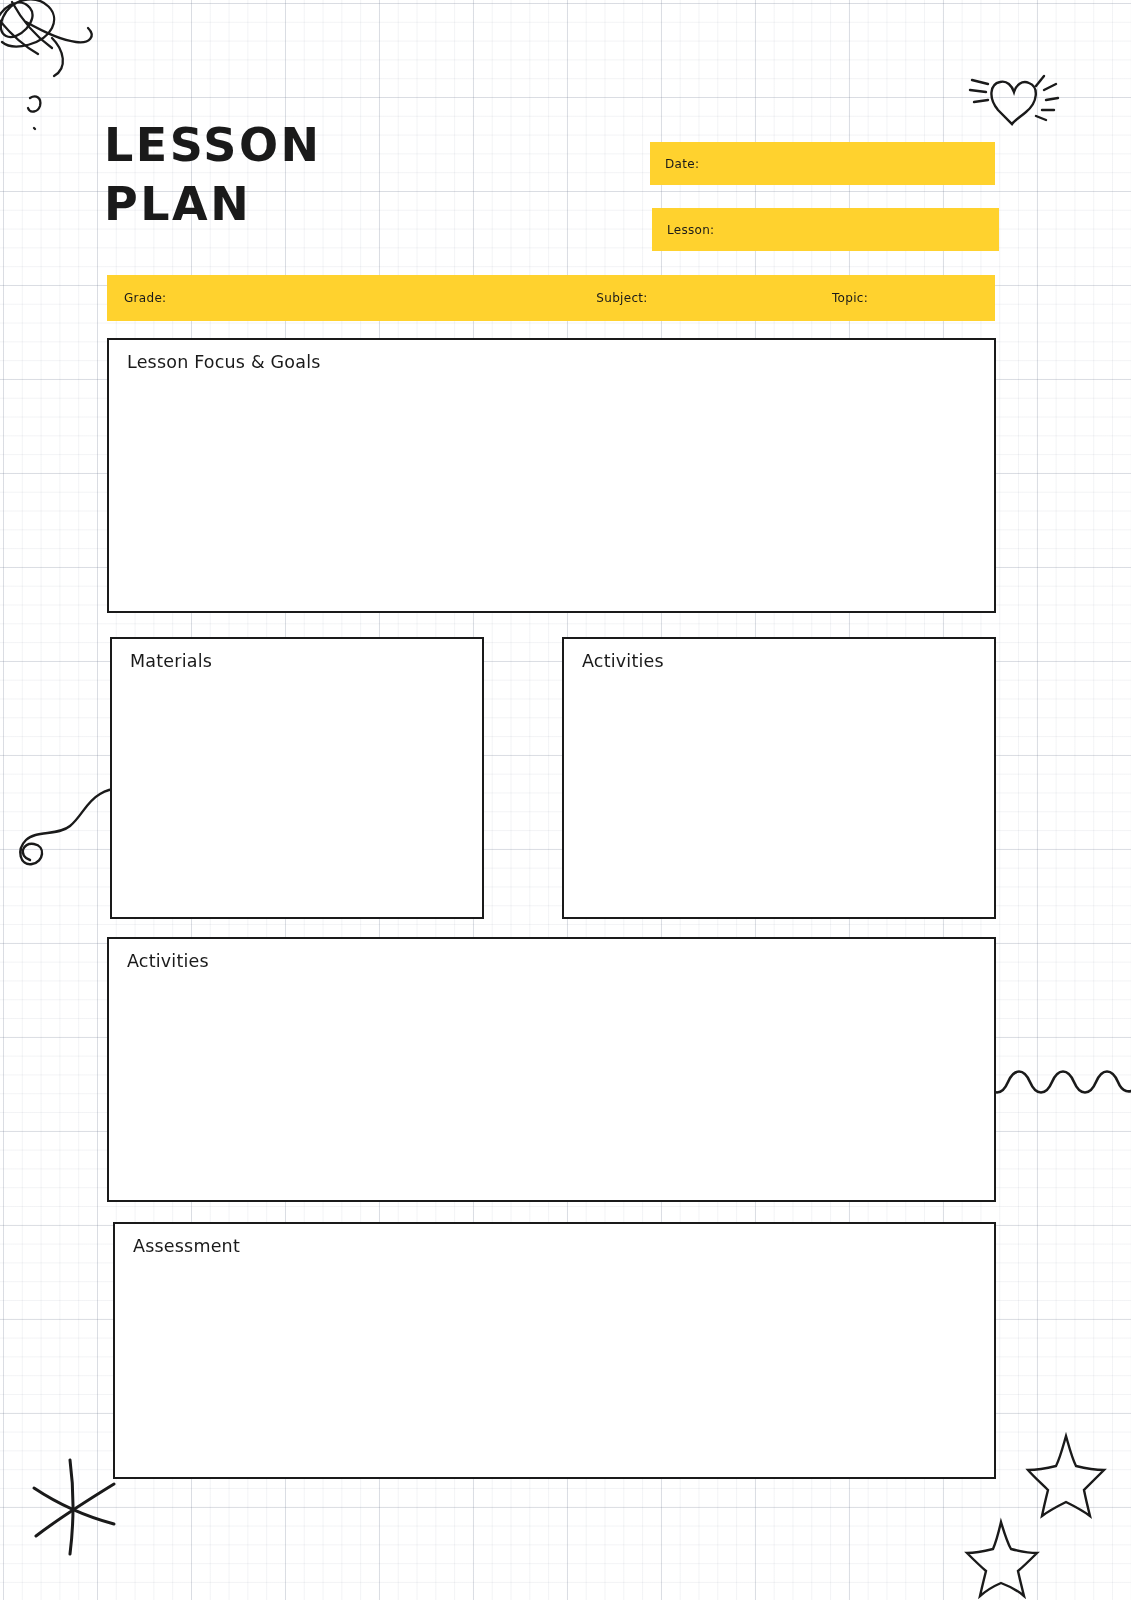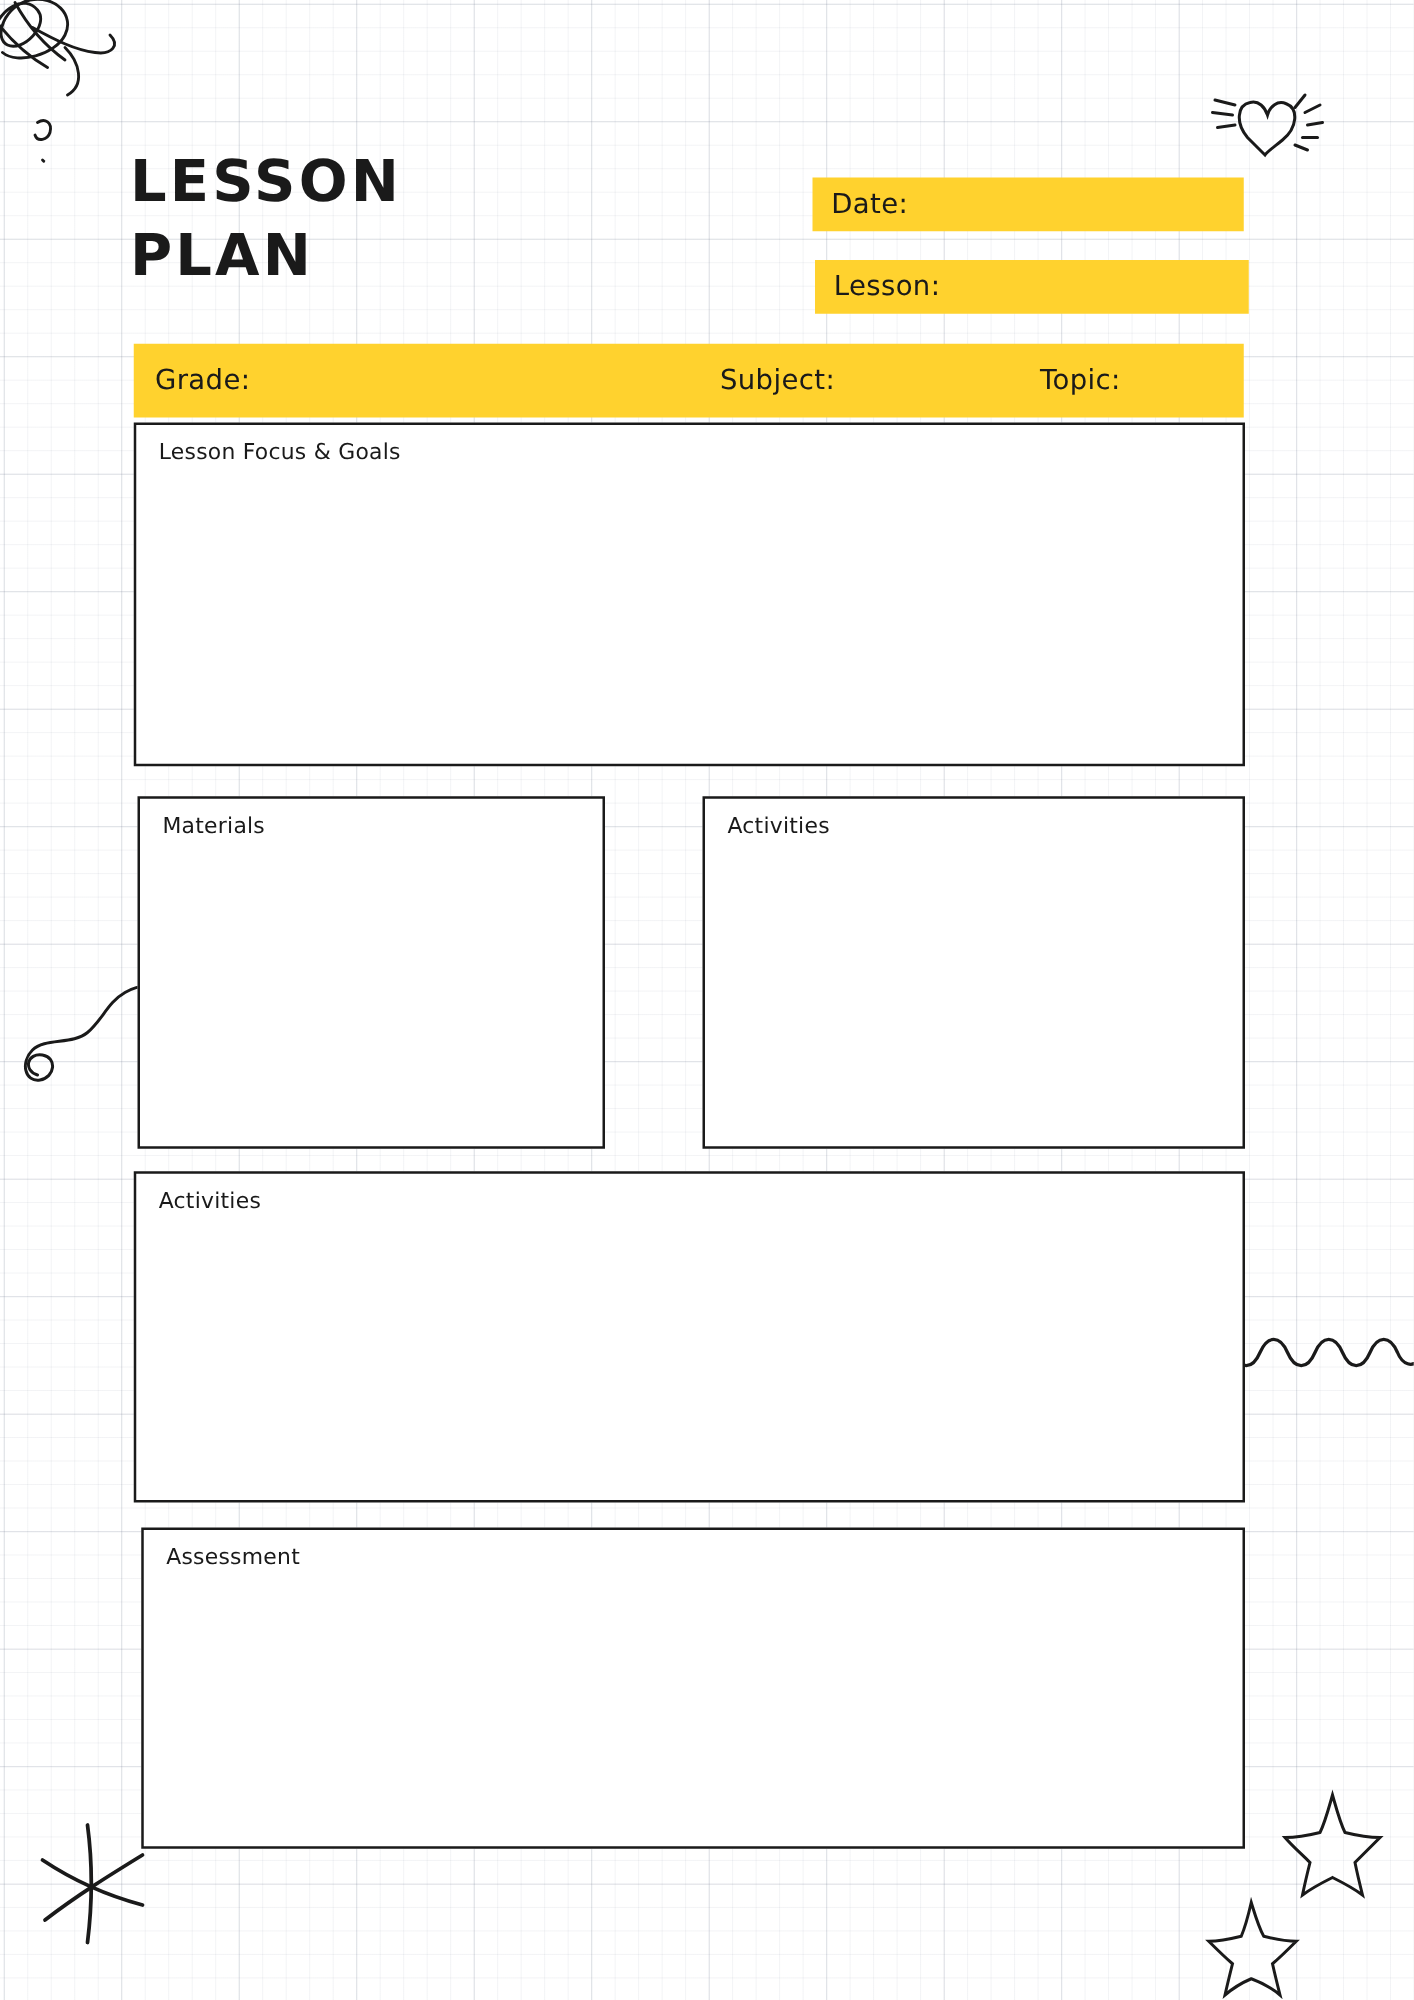--- a/index.html
+++ b/index.html
@@ -56,21 +56,21 @@
 
   .field-yellow {
     position: absolute;
     background: #FFD22E;
     display: flex;
     align-items: center;
     box-sizing: border-box;
   }
   .field-label {
     font-family: "DejaVu Sans", sans-serif;
-    font-size: 22px;
+    font-size: 12px;
     color: #1a1a1a;
     letter-spacing: 0.3px;
   }
 
   #date-field {
     left: 650px;
     top: 142px;
     width: 345px;
     height: 43px;
     padding-left: 15px;
@@ -80,21 +80,21 @@
     top: 208px;
     width: 347px;
     height: 43px;
     padding-left: 15px;
   }
 
   #meta-row {
     left: 107px;
     top: 275px;
     width: 888px;
-    height: 59px;
+    height: 46px;
     padding: 0;
   }
   #meta-row .cell {
     display: flex;
     align-items: center;
     height: 100%;
   }
   #meta-row .cell.c1 { width: 320px; padding-left: 17px; }
   #meta-row .cell.c2 { width: 290px; justify-content: center; padding-left: 33px;}
   #meta-row .cell.c3 { flex: 1; justify-content: flex-start; padding-left: 65px;}

